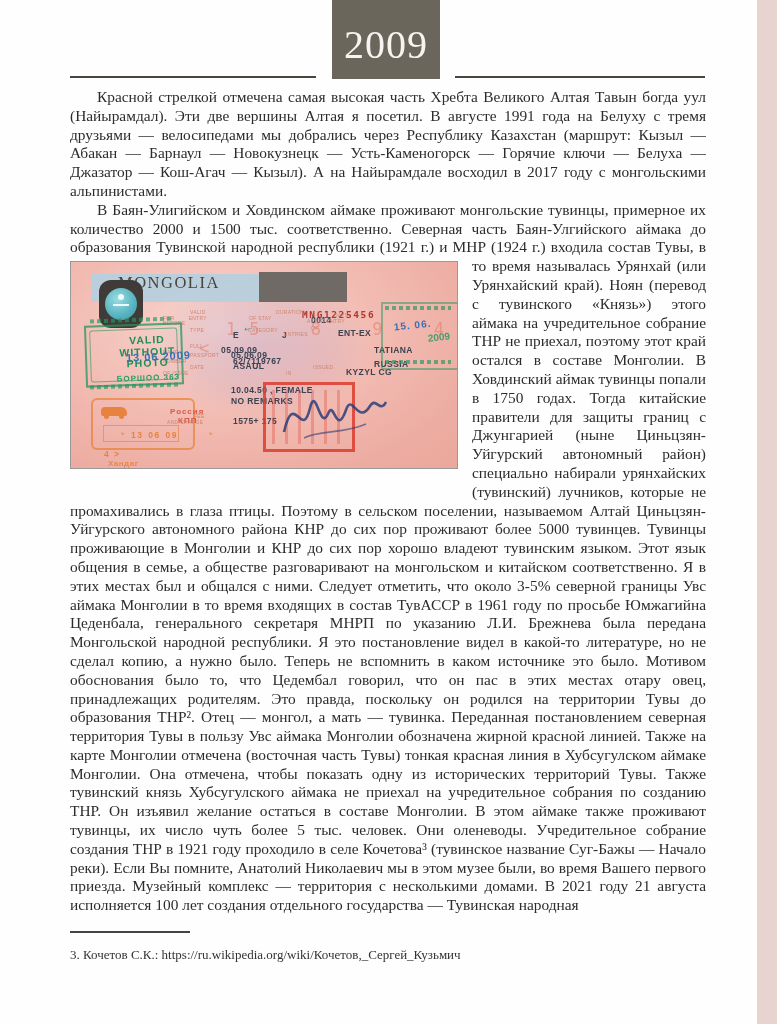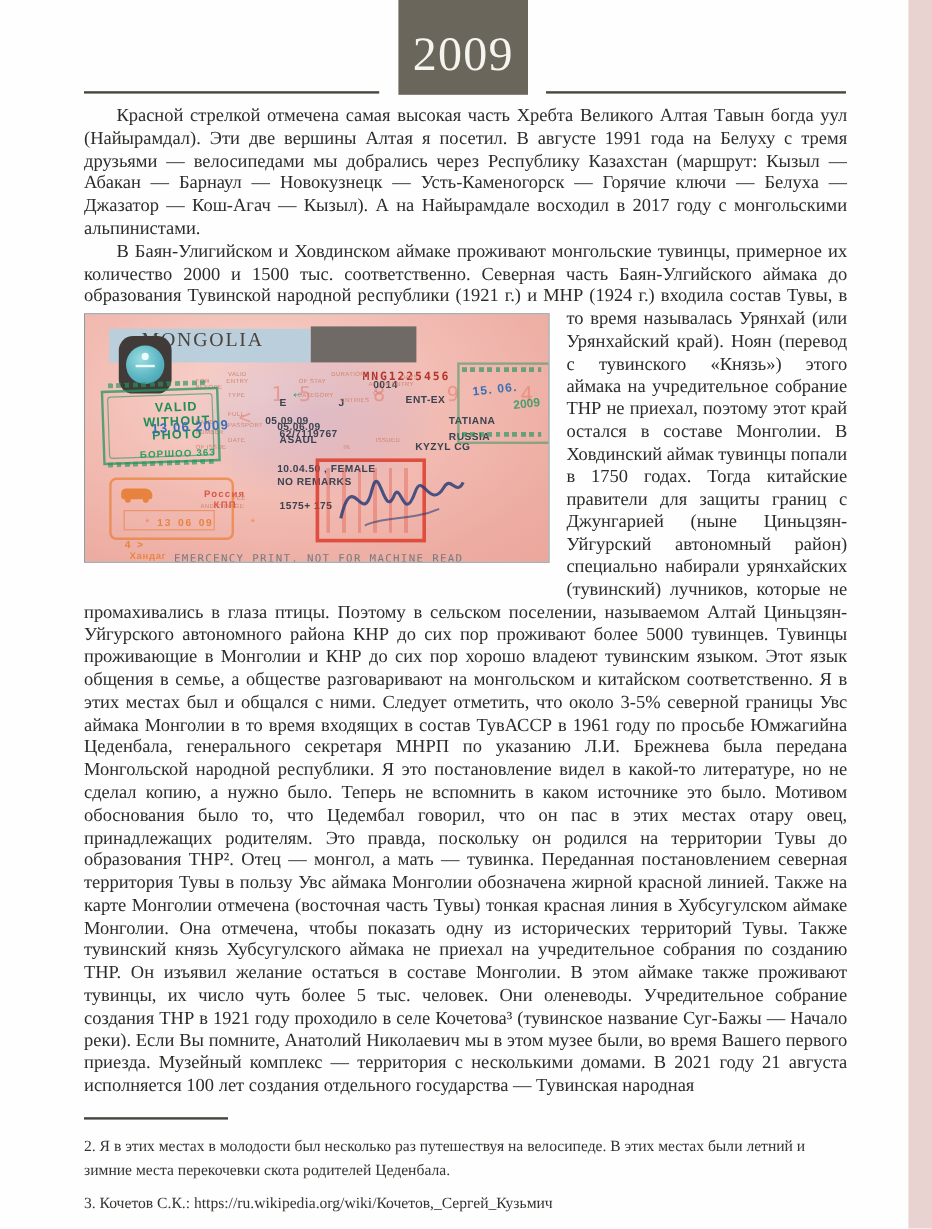--- a/index.html
+++ b/index.html
@@ -182,23 +182,21 @@
           <span class="st-red-bars"></span>
         </span>
         <span class="v-sign">
           <svg width="116" height="70" viewBox="0 0 116 70">
             <path d="M10 52 C 20 8, 28 62, 36 28 C 42 4, 46 52, 54 34 C 60 18, 62 58, 72 30 C 78 12, 84 46, 96 26 C 102 16, 106 34, 112 22" stroke="#2c3e7a" stroke-width="2.6" fill="none" opacity="0.85"></path>
             <path d="M30 58 C 45 50, 70 54, 92 44" stroke="#2c3e7a" stroke-width="1.6" fill="none" opacity="0.6"></path>
           </svg>
         </span>
 
         <span class="v-mrz1">VEMNGASAUL&lt;&lt;TATIANA&lt;&lt;&lt;&lt;&lt;&lt;&lt;&lt;&lt;&lt;&lt;&lt;&lt;&lt;&lt;&lt;&lt;&lt;</span>
-        <span class="v-mrz2">EMERCENCY PRINT. NOT FOR MACHINE READ</span>
       </span>
         </span><span>Тувы, в то время называлась Урянхай (или Урянхайский край). Ноян (перевод с тувинского «Князь») этого аймака на учредительное собрание ТНР не приехал, поэтому этот край остался в составе Монголии. В Ховдинский аймак тувинцы попали в 1750 годах. Тогда китайские правители для защиты границ с Джунгарией (ныне Циньцзян-Уйгурский автономный район) специально набирали урянхайских (тувинский) лучников, которые не промахивались в глаза птицы. Поэтому в сельском поселении, называемом Алтай Циньцзян-Уйгурского автономного района КНР до сих пор проживают более 5000 тувинцев. Тувинцы проживающие в Монголии и КНР до сих пор хорошо владеют тувинским языком. Этот язык общения в семье, а обществе разговаривают на монгольском и китайском соответственно. Я в этих местах был и общался с ними. Следует отметить, что около 3-5% северной границы Увс аймака Монголии в то время входящих в состав ТувАССР в 1961 году по просьбе Юмжагийна Цеденбала, генерального секретаря МНРП по указанию Л.И. Брежнева была передана Монгольской народной республики. Я это постановление видел в какой-то литературе, но не сделал копию, а нужно было. Теперь не вспомнить в каком источнике это было. Мотивом обоснования было то, что Цедембал говорил, что он пас в этих местах отару овец, принадлежащих родителям. Это правда, поскольку он родился на территории Тувы до образования ТНР². Отец — монгол, а мать — тувинка. Переданная постановлением северная территория Тувы в пользу Увс аймака Монголии обозначена жирной красной линией. Также на карте Монголии отмечена (восточная часть Тувы) тонкая красная линия в Хубсугулском аймаке Монголии. Она отмечена, чтобы показать одну из исторических территорий Тувы. Также тувинский князь Хубсугулского аймака не приехал на учредительное собрания по созданию ТНР. Он изъявил желание остаться в составе Монголии. В этом аймаке также проживают тувинцы, их число чуть более 5 тыс. человек. Они оленеводы. Учредительное собрание создания ТНР в 1921 году проходило в селе Кочетова³ (тувинское название Суг-Бажы — Начало реки). Если Вы помните, Анатолий Николаевич мы в этом музее были, во время Вашего первого приезда. Музейный комплекс — территория с несколькими домами. В 2021 году 21 августа исполняется 100 лет создания отдельного государства — Тувинская народная</span>
     </p>
 
     <div class="fn-rule"></div>
-    <p class="fn">2. Я в этих местах в молодости был несколько раз путешествуя на велосипеде. В этих местах были летний и зимние места перекочевки скота родителей Цеденбала.</p>
     <p class="fn">3. Кочетов С.К.: https://ru.wikipedia.org/wiki/Кочетов,_Сергей_Кузьмич</p>
 
   </div>
 </div>
 
 </body></html>

